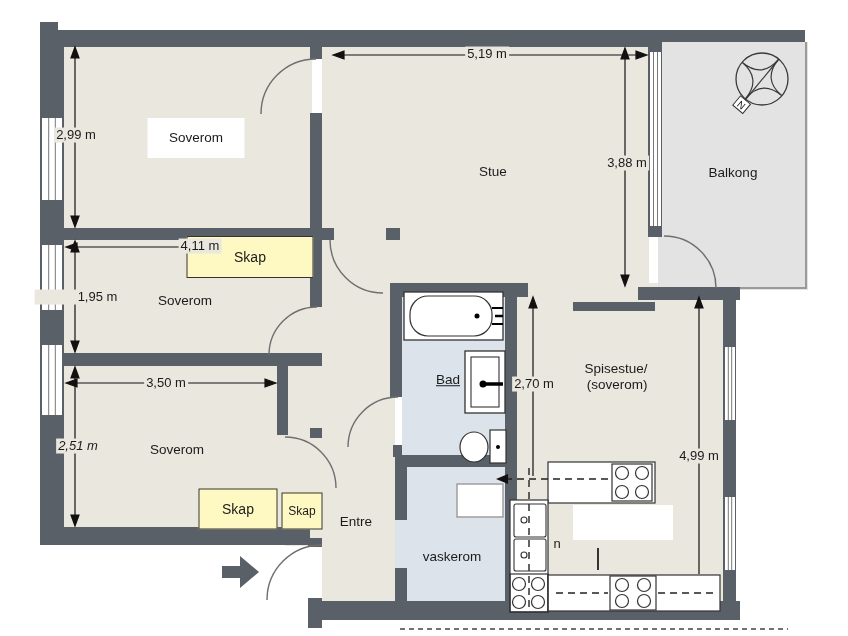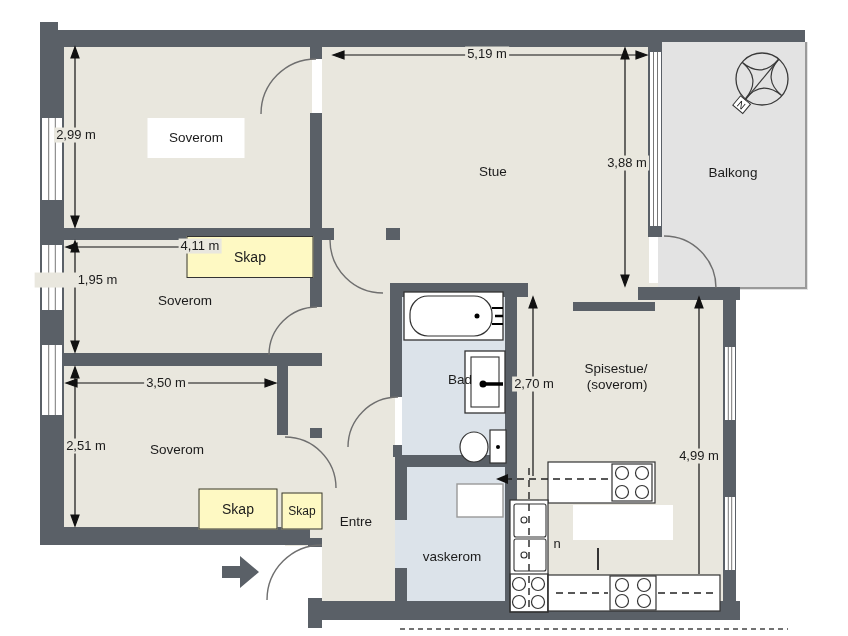--- a/index.html
+++ b/index.html
@@ -252,35 +252,35 @@
     </g>
   </g>
 </svg>
 
 <div class="labels">
   <div class="room-label boxed" style="left:196px;top:138px;width:97px;height:40px;">Soverom</div>
   <div class="room-label" style="left:185px;top:301px;">Soverom</div>
   <div class="room-label" style="left:177px;top:450px;">Soverom</div>
   <div class="room-label" style="left:493px;top:172px;">Stue</div>
   <div class="room-label" style="left:733px;top:173px;">Balkong</div>
-  <div class="room-label" style="left:460px;top:380px;">Bad</div>
+  <div class="room-label" style="left:448px;top:380px;text-decoration:underline;">Bad</div>
   <div class="room-label prewrap" style="left:616px;top:377px;text-align:right;">Spisestue/
 (soverom)</div>
   <div class="room-label" style="left:356px;top:522px;">Entre</div>
   <div class="room-label" style="left:452px;top:557px;">vaskerom</div>
 
   <div class="closet-box" style="left:250px;top:257px;width:125px;height:40px;">Skap</div>
   <div class="closet-box" style="left:238px;top:509px;width:77px;height:39px;">Skap</div>
   <div class="closet-box small" style="left:302px;top:511px;width:39px;height:35px;">Skap</div>
 
   <div class="dim-label" style="left:76px;top:135px;">2,99 m</div>
   <div class="dim-label" style="left:200px;top:246px;">4,11 m</div>
-  <div class="dim-label" style="left:77px;top:280px;padding-left:43px;">1,95 m</div>
+  <div class="dim-label" style="left:77px;top:297px;padding-left:43px;">1,95 m</div>
   <div class="dim-label" style="left:166px;top:383px;">3,50 m</div>
-  <div class="dim-label" style="left:86px;top:446px;">2,51 m</div>
+  <div class="dim-label" style="left:78px;top:446px;font-style:italic;">2,51 m</div>
   <div class="dim-label" style="left:487px;top:54px;">5,19 m</div>
   <div class="dim-label" style="left:627px;top:163px;">3,88 m</div>
   <div class="dim-label" style="left:534px;top:384px;">2,70 m</div>
   <div class="dim-label" style="left:699px;top:456px;">4,99 m</div>
 
   <div class="n-label" style="left:557px;top:544px;">n</div>
 </div>
 
 </div>
 

